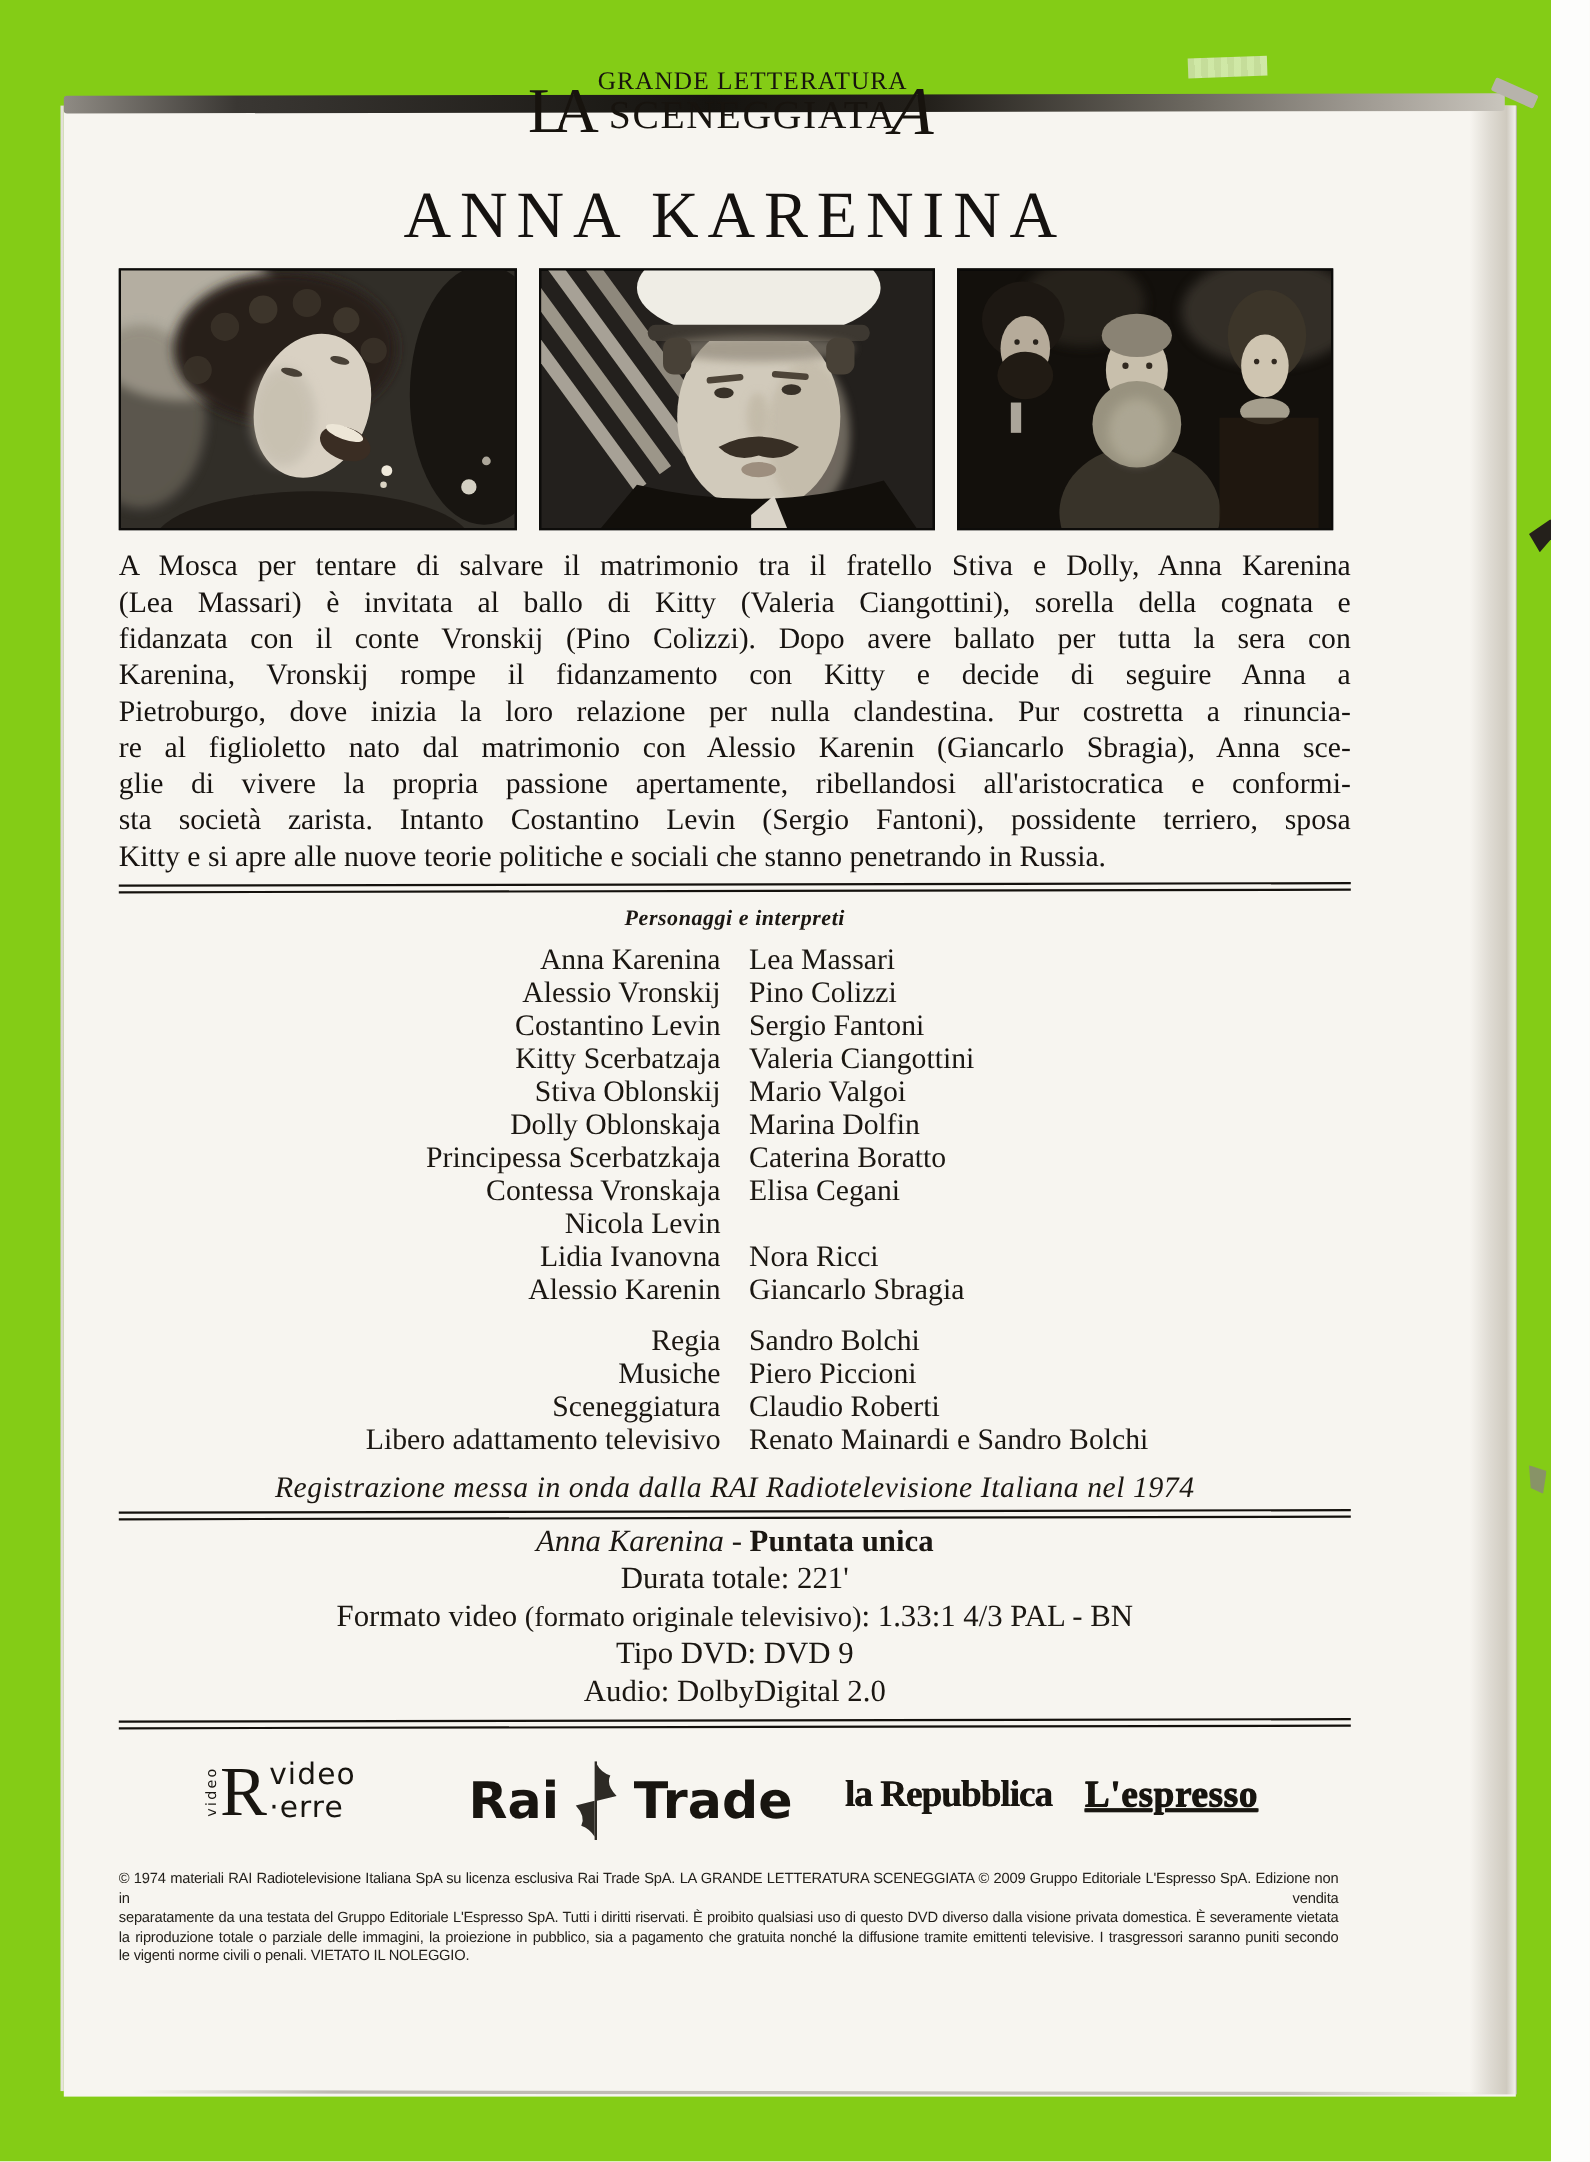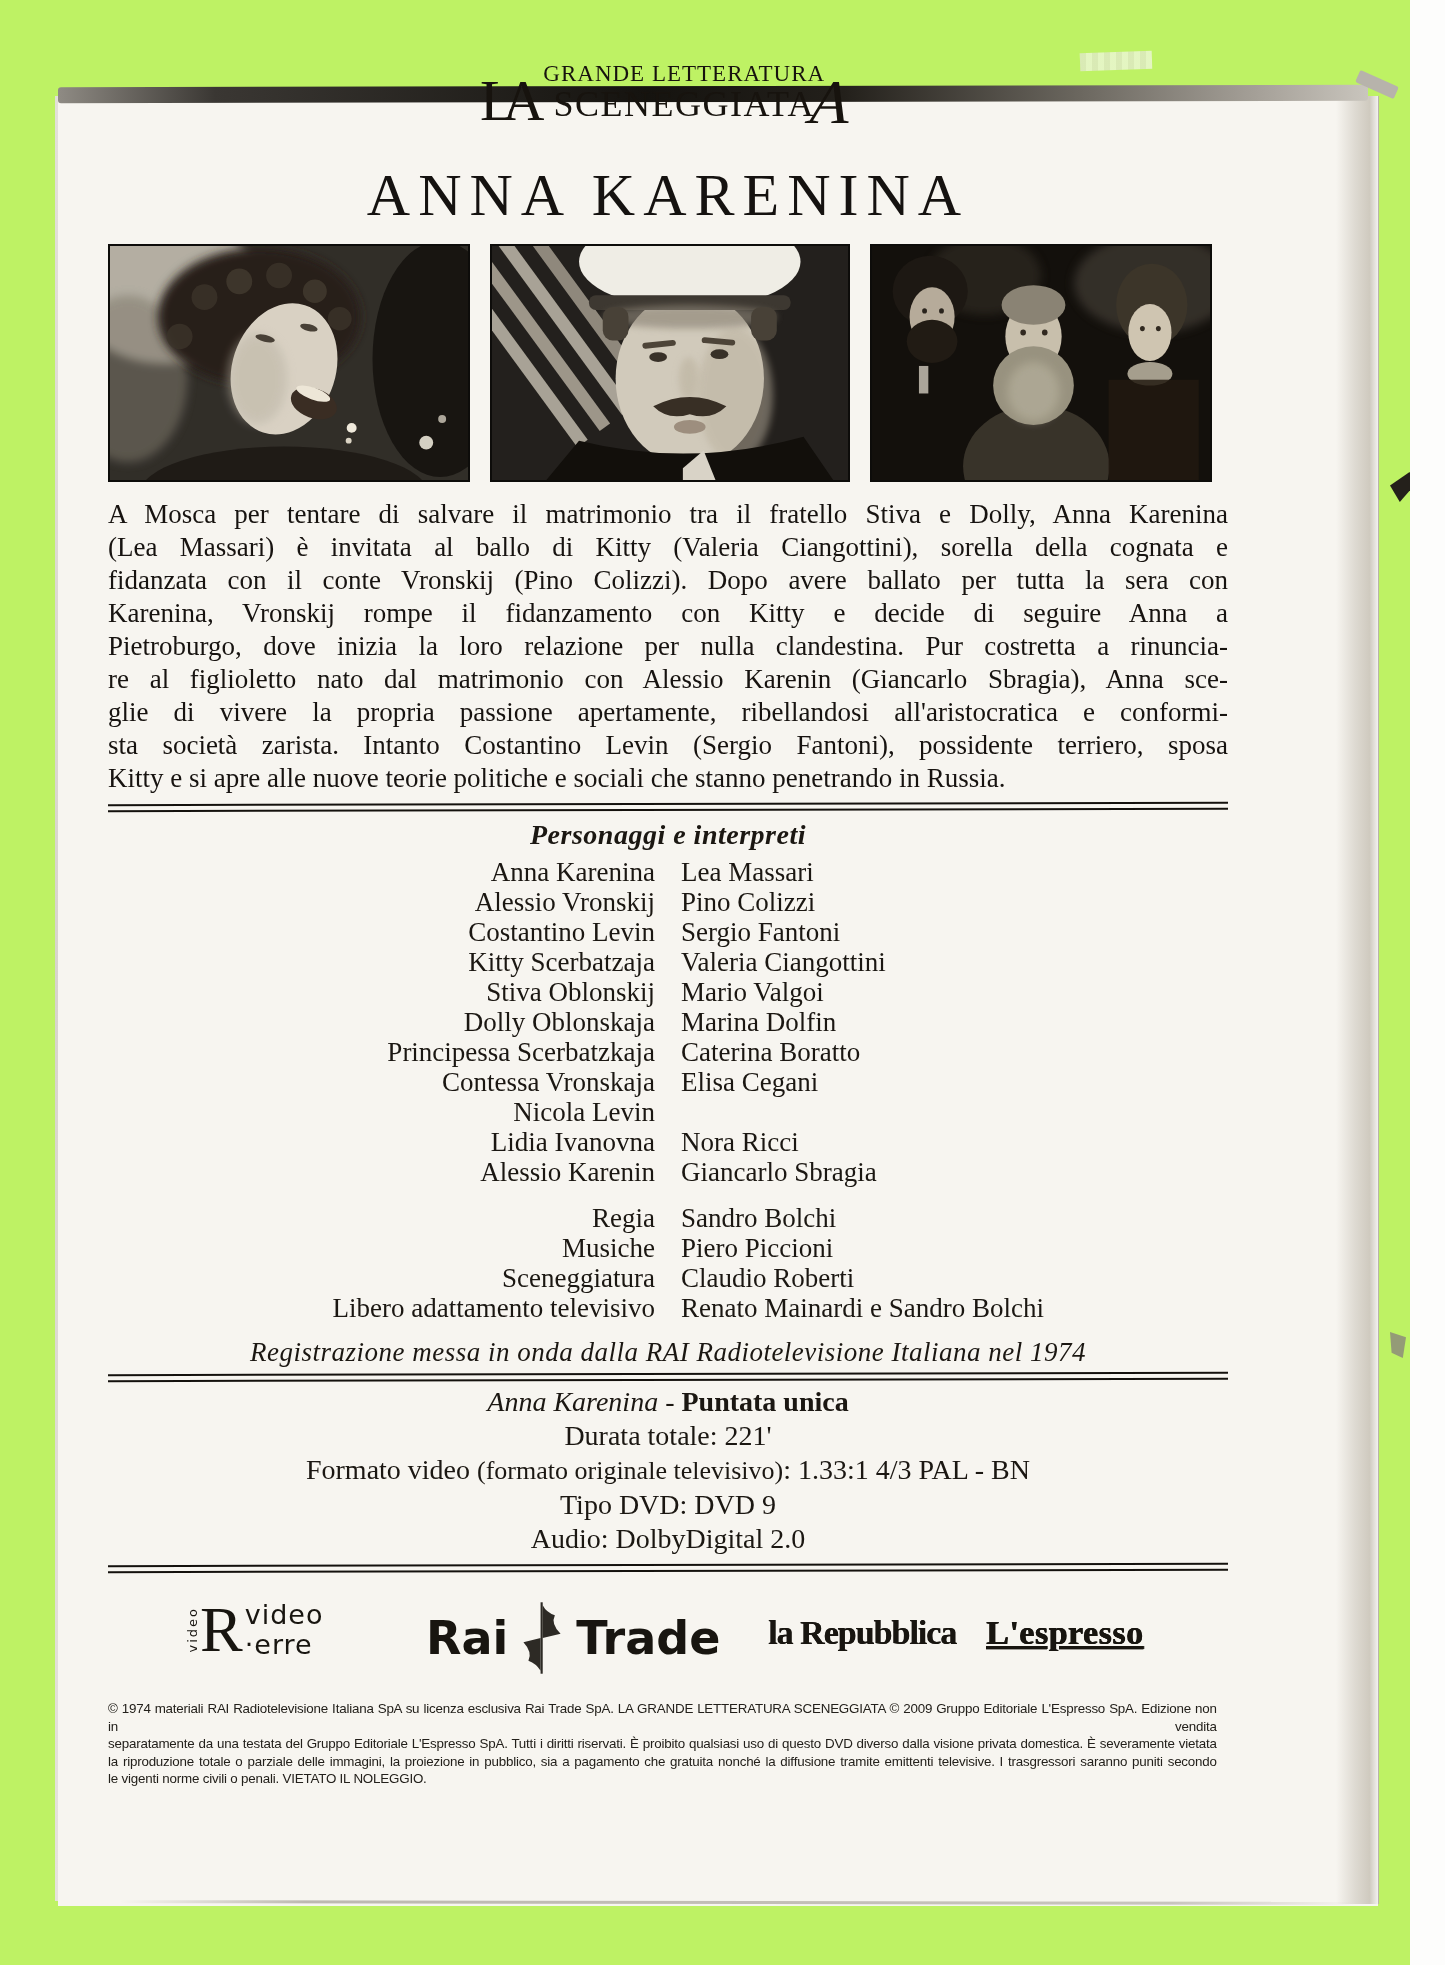--- a/index.html
+++ b/index.html
@@ -1,17 +1,17 @@
 <!DOCTYPE html>
 <html><head>
 <meta charset="utf-8">
 <title>Anna Karenina – DVD back cover</title>
 <style>
   html,body{margin:0;padding:0;background:#fdfdfc;}
-  .page{position:relative;width:1410px;height:1965px;background:#bef264;overflow:hidden;
+  .page{position:relative;width:1410px;height:1965px;background:#84cc16;overflow:hidden;
         font-family:"Liberation Serif",serif;color:#1b1712;}
 
   
   .booklet{position:absolute;left:58px;top:96px;width:1320px;height:1810px;background:#f7f5f0;}
   .left-edge{position:absolute;left:55px;top:96px;width:3px;height:1805px;
              background:linear-gradient(to bottom,#e3e0d9,#d8d4cc 50%,#e6e3dc);}
   .right-edge{position:absolute;left:1336px;top:96px;width:42px;height:1808px;
               background:linear-gradient(to right,rgba(214,210,202,0),#dedad2 45%,#cfcabf 80%,#f2f1ee 100%);
               border-right:1px solid #b9b4a9;}
   .top-bar{position:absolute;left:58px;top:86px;width:1310px;height:16px;border-radius:3px;
@@ -55,21 +55,21 @@
   .syn-line{text-align:justify;text-align-last:justify;white-space:normal;}
   .syn-line:last-child{text-align-last:left;}
 
   
   .rule{height:4px;border-top:2px solid #14110d;border-bottom:2px solid #14110d;transform:rotate(-0.12deg);}
   .rule.r1{margin-top:8px;}
   .rule.r2{margin-top:6px;}
   .rule.r3{margin-top:8px;}
 
   
-  .cast-heading{margin:8px 0 0 0;font-size:28px;line-height:32px;font-weight:bold;font-style:italic;
+  .cast-heading{margin:8px 0 0 0;font-size:20px;line-height:32px;font-weight:bold;font-style:italic;
                 text-align:center;letter-spacing:.5px;}
   .credits{margin-top:6px;font-size:27px;}
   .credits.crew{margin-top:16px;}
   .credit-row{display:flex;line-height:30px;}
   .credit-role{width:50%;text-align:right;padding-right:13px;box-sizing:border-box;}
   .credit-actor{width:50%;text-align:left;padding-left:13px;box-sizing:border-box;}
 
   
   .broadcast-note{margin-top:14px;font-size:27px;line-height:30px;font-style:italic;text-align:center;
                   letter-spacing:.5px;}

